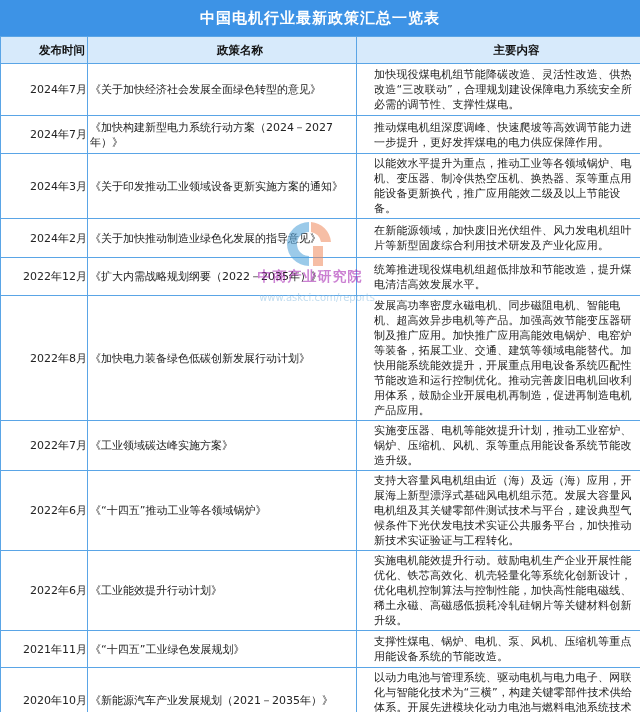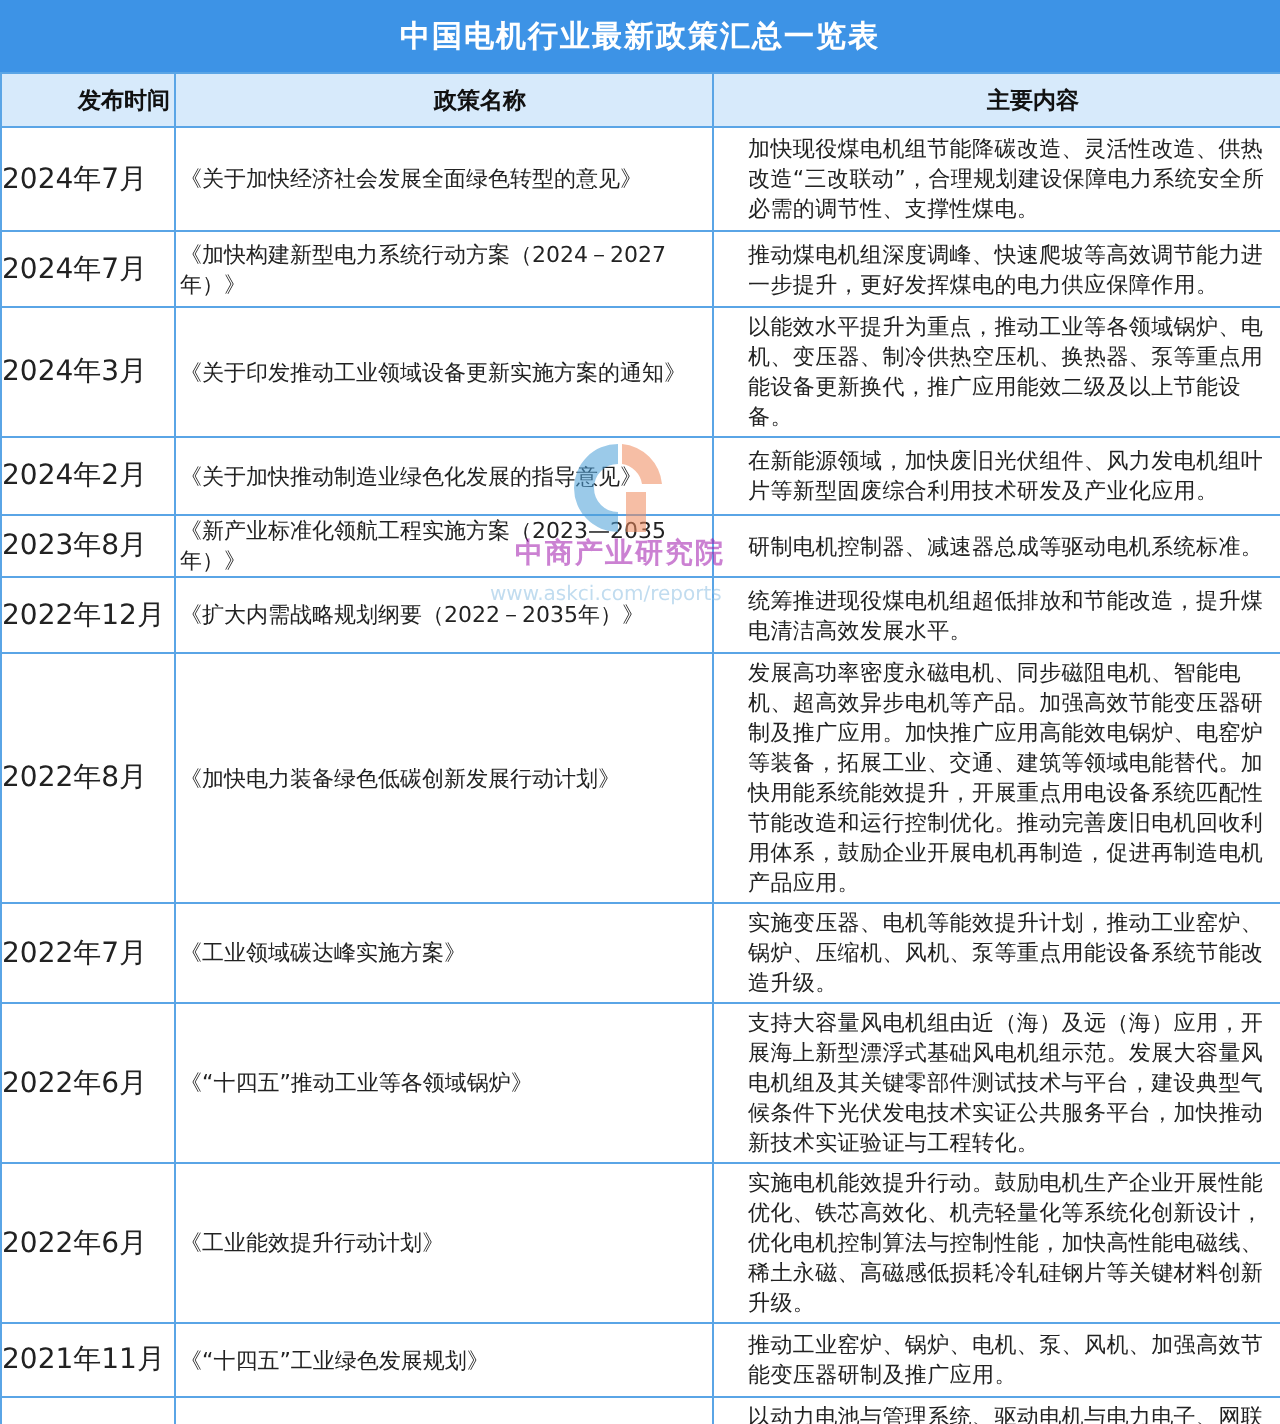--- a/index.html
+++ b/index.html
@@ -7,28 +7,28 @@
            font-family: "DejaVu Sans", "Liberation Sans", sans-serif; color: #222; }
     .title-bar { position: absolute; left: 0; top: 0; width: 640px; height: 36px;
                  background: #3d93e6; color: #ffffff; text-align: center;
                  line-height: 36px; font-size: 15px; font-family: "DejaVu Serif", "Liberation Serif", serif; font-weight: bold; letter-spacing: 1px; }
     table { position: absolute; left: 0; top: 36px; width: 640px; border-collapse: collapse;
             table-layout: fixed; font-size: 11px; }
     col.c1 { width: 87px; } col.c2 { width: 269px; } col.c3 { width: 284px; }
     th { background: #d7eafb; height: 24px; font-weight: bold; font-size: 11.5px;
          border: 1px solid #5aa5e6; text-align: center; color: #111; padding-left: 37px; }
     td { border: 1px solid #5aa5e6; vertical-align: middle; padding: 0; }
-    td.date { text-align: left; font-size: 14px; }
+    td.date { text-align: right; font-size: 11px; }
     td.name { text-align: left; font-size: 11px; padding: 0 2px; }
     td.content { text-align: left; font-size: 11px; line-height: 15px; padding: 2px 3px 2px 17px; letter-spacing: 0.2px; }
     .watermark { position: absolute; left: 245px; top: 218px; width: 130px; height: 100px; pointer-events: none; opacity: 0.55; }
     .wm-logo { position: absolute; left: 38px; top: 0; width: 52px; height: 52px; }
     .wm-text { position: absolute; left: 0; top: 50px; width: 130px; text-align: center;
                color: #a21caf; font-size: 14px; letter-spacing: 1px; font-weight: bold; }
-    .wm-url { position: absolute; left: 0; top: 74px; width: 130px; text-align: left;
+    .wm-url { position: absolute; left: 0; top: 74px; width: 130px; text-align: right;
               color: #8fc0e3; font-size: 10px; }
   </style>
 </head>
 <body>
 
 <div class="title-bar">中国电机行业最新政策汇总一览表</div>
 
 <table>
   <colgroup>
       <col class="c1">
@@ -56,25 +56,20 @@
       <tr style="height: 53px;">
         <td class="date">2024年3月</td>
         <td class="name">《关于印发推动工业领域设备更新实施方案的通知》</td>
         <td class="content">以能效水平提升为重点，推动工业等各领域锅炉、电机、变压器、制冷供热空压机、换热器、泵等重点用能设备更新换代，推广应用能效二级及以上节能设备。</td>
       </tr>
       <tr style="height: 39px;">
         <td class="date">2024年2月</td>
         <td class="name">《关于加快推动制造业绿色化发展的指导意见》</td>
         <td class="content">在新能源领域，加快废旧光伏组件、风力发电机组叶片等新型固废综合利用技术研发及产业化应用。</td>
       </tr>
-      <tr style="height: 30px;">
-        <td class="date">2023年8月</td>
-        <td class="name">《新产业标准化领航工程实施方案（2023—2035年）》</td>
-        <td class="content">研制电机控制器、减速器总成等驱动电机系统标准。</td>
-      </tr>
       <tr style="height: 38px; margin-left: 43px;">
         <td class="date">2022年12月</td>
         <td class="name">《扩大内需战略规划纲要（2022－2035年）》</td>
         <td class="content">统筹推进现役煤电机组超低排放和节能改造，提升煤电清洁高效发展水平。</td>
       </tr>
       <tr style="height: 98px;">
         <td class="date">2022年8月</td>
         <td class="name">《加快电力装备绿色低碳创新发展行动计划》</td>
         <td class="content">发展高功率密度永磁电机、同步磁阻电机、智能电机、超高效异步电机等产品。加强高效节能变压器研制及推广应用。加快推广应用高能效电锅炉、电窑炉等装备，拓展工业、交通、建筑等领域电能替代。加快用能系统能效提升，开展重点用电设备系统匹配性节能改造和运行控制优化。推动完善废旧电机回收利用体系，鼓励企业开展电机再制造，促进再制造电机产品应用。</td>
       </tr>
@@ -89,21 +84,21 @@
         <td class="content">支持大容量风电机组由近（海）及远（海）应用，开展海上新型漂浮式基础风电机组示范。发展大容量风电机组及其关键零部件测试技术与平台，建设典型气候条件下光伏发电技术实证公共服务平台，加快推动新技术实证验证与工程转化。</td>
       </tr>
       <tr style="height: 67px;">
         <td class="date">2022年6月</td>
         <td class="name">《工业能效提升行动计划》</td>
         <td class="content">实施电机能效提升行动。鼓励电机生产企业开展性能优化、铁芯高效化、机壳轻量化等系统化创新设计，优化电机控制算法与控制性能，加快高性能电磁线、稀土永磁、高磁感低损耗冷轧硅钢片等关键材料创新升级。</td>
       </tr>
       <tr style="height: 37px;">
         <td class="date">2021年11月</td>
         <td class="name">《“十四五”工业绿色发展规划》</td>
-        <td class="content">推动工业窑炉、锅炉、电机、泵、风机、加强高效节能变压器研制及推广应用。</td>
+        <td class="content">支撑性煤电、锅炉、电机、泵、风机、压缩机等重点用能设备系统的节能改造。</td>
       </tr>
       <tr style="height: 63px;">
         <td class="date">2020年10月</td>
         <td class="name">《新能源汽车产业发展规划（2021－2035年）》</td>
         <td class="content">以动力电池与管理系统、驱动电机与电力电子、网联化与智能化技术为“三横”，构建关键零部件技术供给体系。开展先进模块化动力电池与燃料电池系统技术攻关，探索新一代车用电机驱动系统解决方案</td>
       </tr>
     </tbody>
 
 </table>
 

